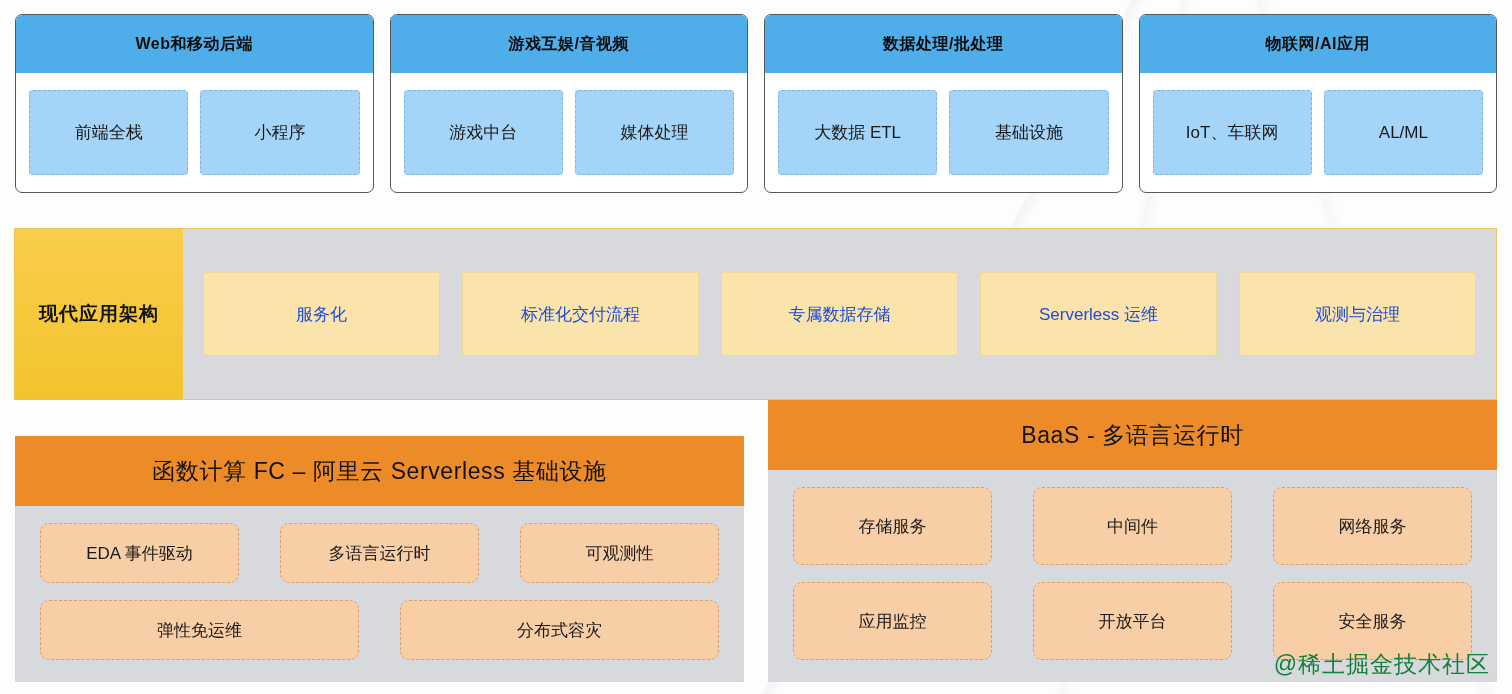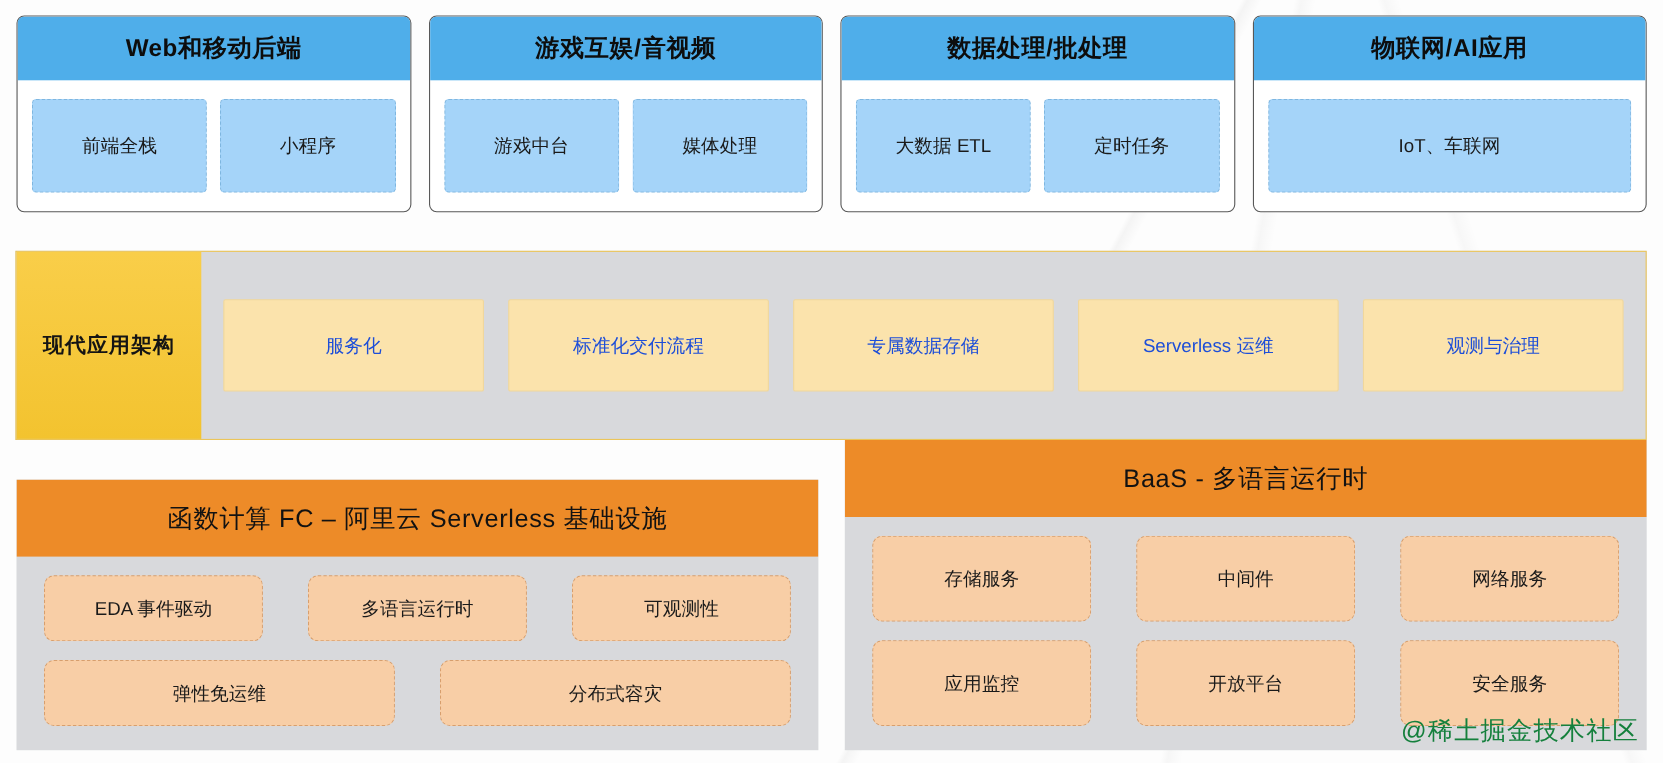--- a/index.html
+++ b/index.html
@@ -50,21 +50,21 @@
     border-radius: 7px;
     box-sizing: border-box;
     display: flex;
     flex-direction: column;
     overflow: hidden;
   }
   .scenario-header {
     height: 58px;
     background: #4FAEEA;
     color: #0d0d0d;
-    font-size: 22px;
+    font-size: 16px;
     font-weight: bold;
     display: flex;
     align-items: center;
     justify-content: center;
     letter-spacing: 0.5px;
     flex: none;
   }
   .scenario-body {
     flex: 1;
     display: flex;
@@ -223,28 +223,29 @@
       <div class="scenario-body">
         <div class="scenario-card">游戏中台</div>
         <div class="scenario-card">媒体处理</div>
       </div>
     </div>
 
     <div class="scenario-panel">
       <div class="scenario-header">数据处理/批处理</div>
       <div class="scenario-body">
         <div class="scenario-card">大数据 ETL</div>
-        <div class="scenario-card">定时任务</div>
+        <div class="scenario-card">基础设施</div>
       </div>
     </div>
 
     <div class="scenario-panel">
       <div class="scenario-header">物联网/AI应用</div>
       <div class="scenario-body">
         <div class="scenario-card">IoT、车联网</div>
+        <div class="scenario-card">AL/ML</div>
       </div>
     </div>
 
   </div>
 
   <div id="architecture-band">
     <div id="architecture-label">现代应用架构</div>
     <div id="architecture-cards">
       <div class="arch-card">服务化</div>
       <div class="arch-card">标准化交付流程</div>

